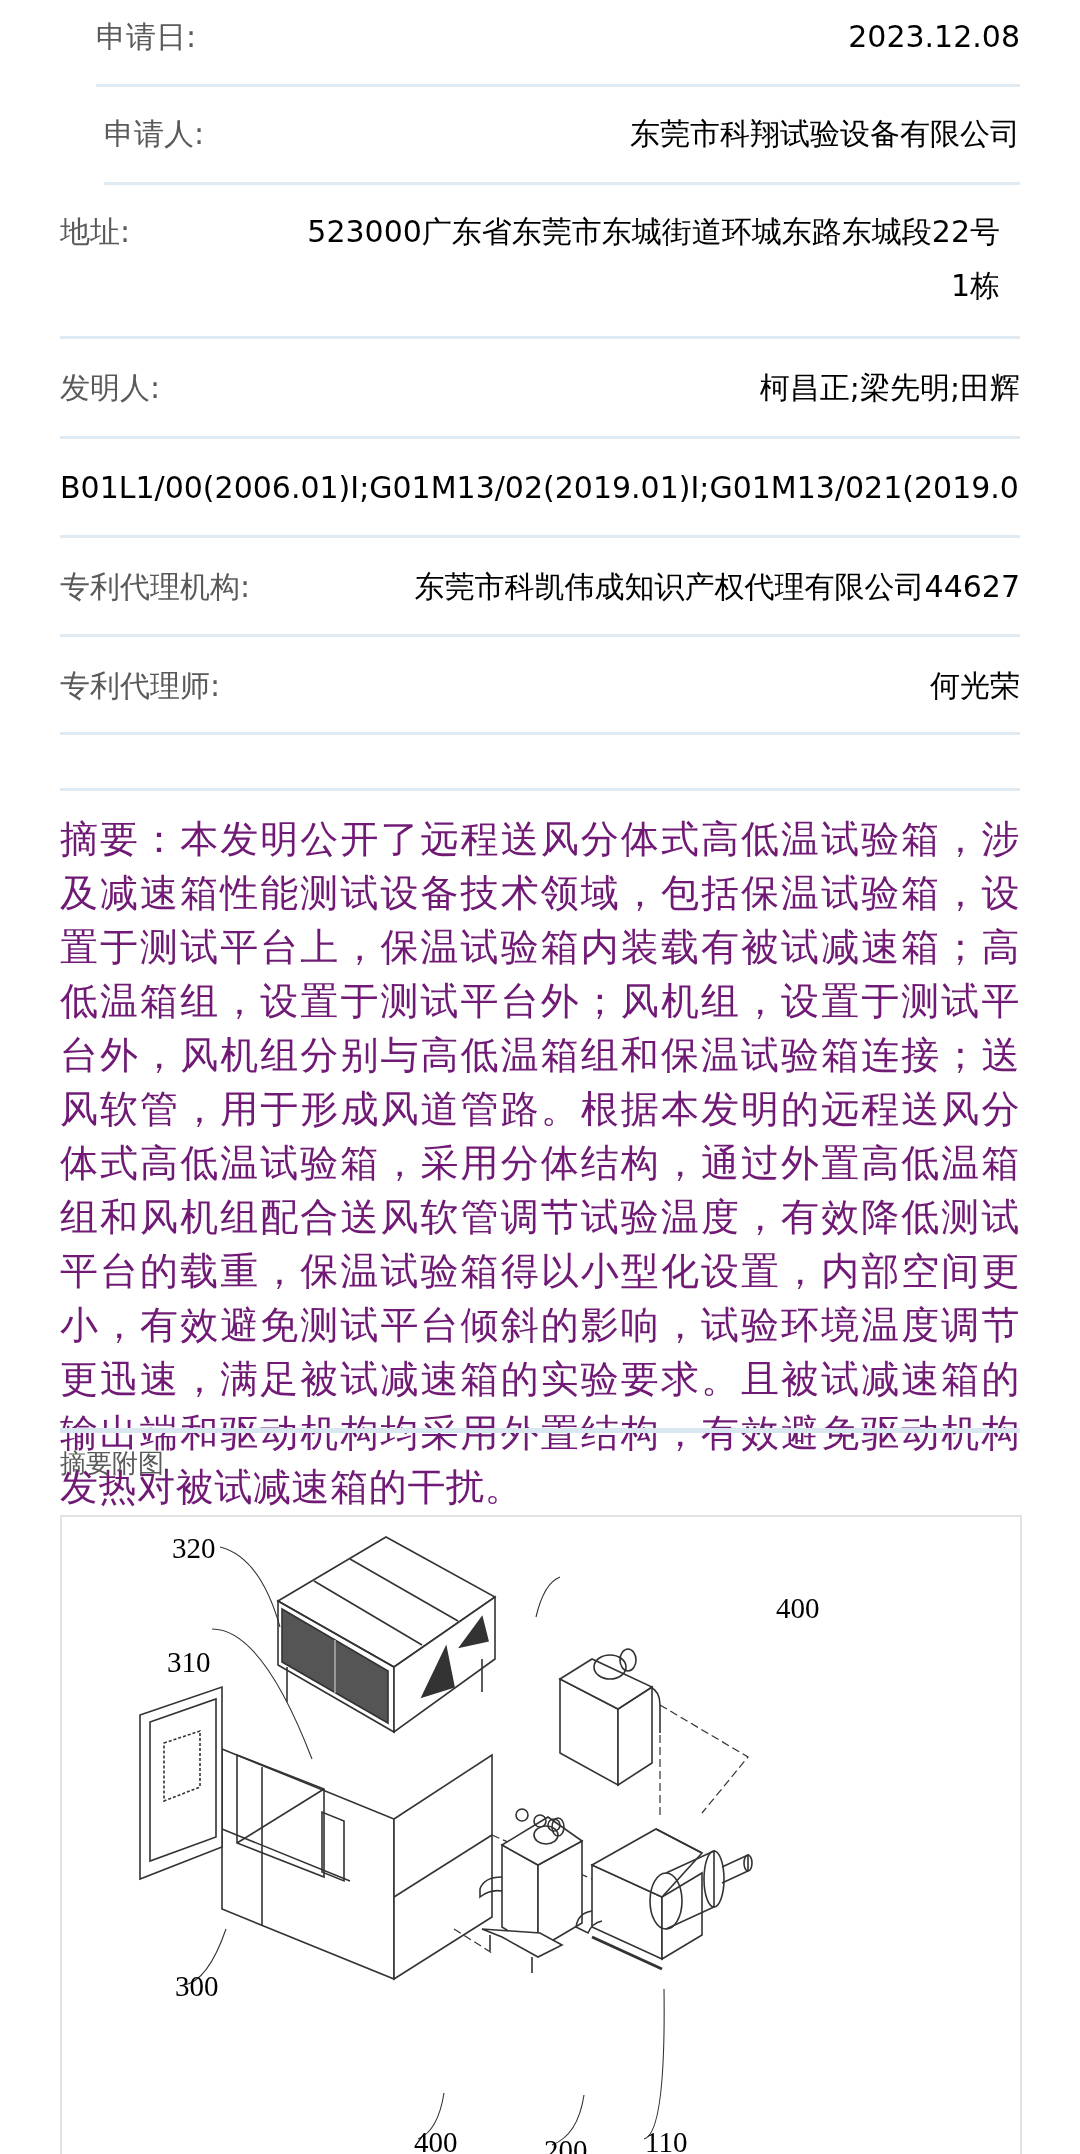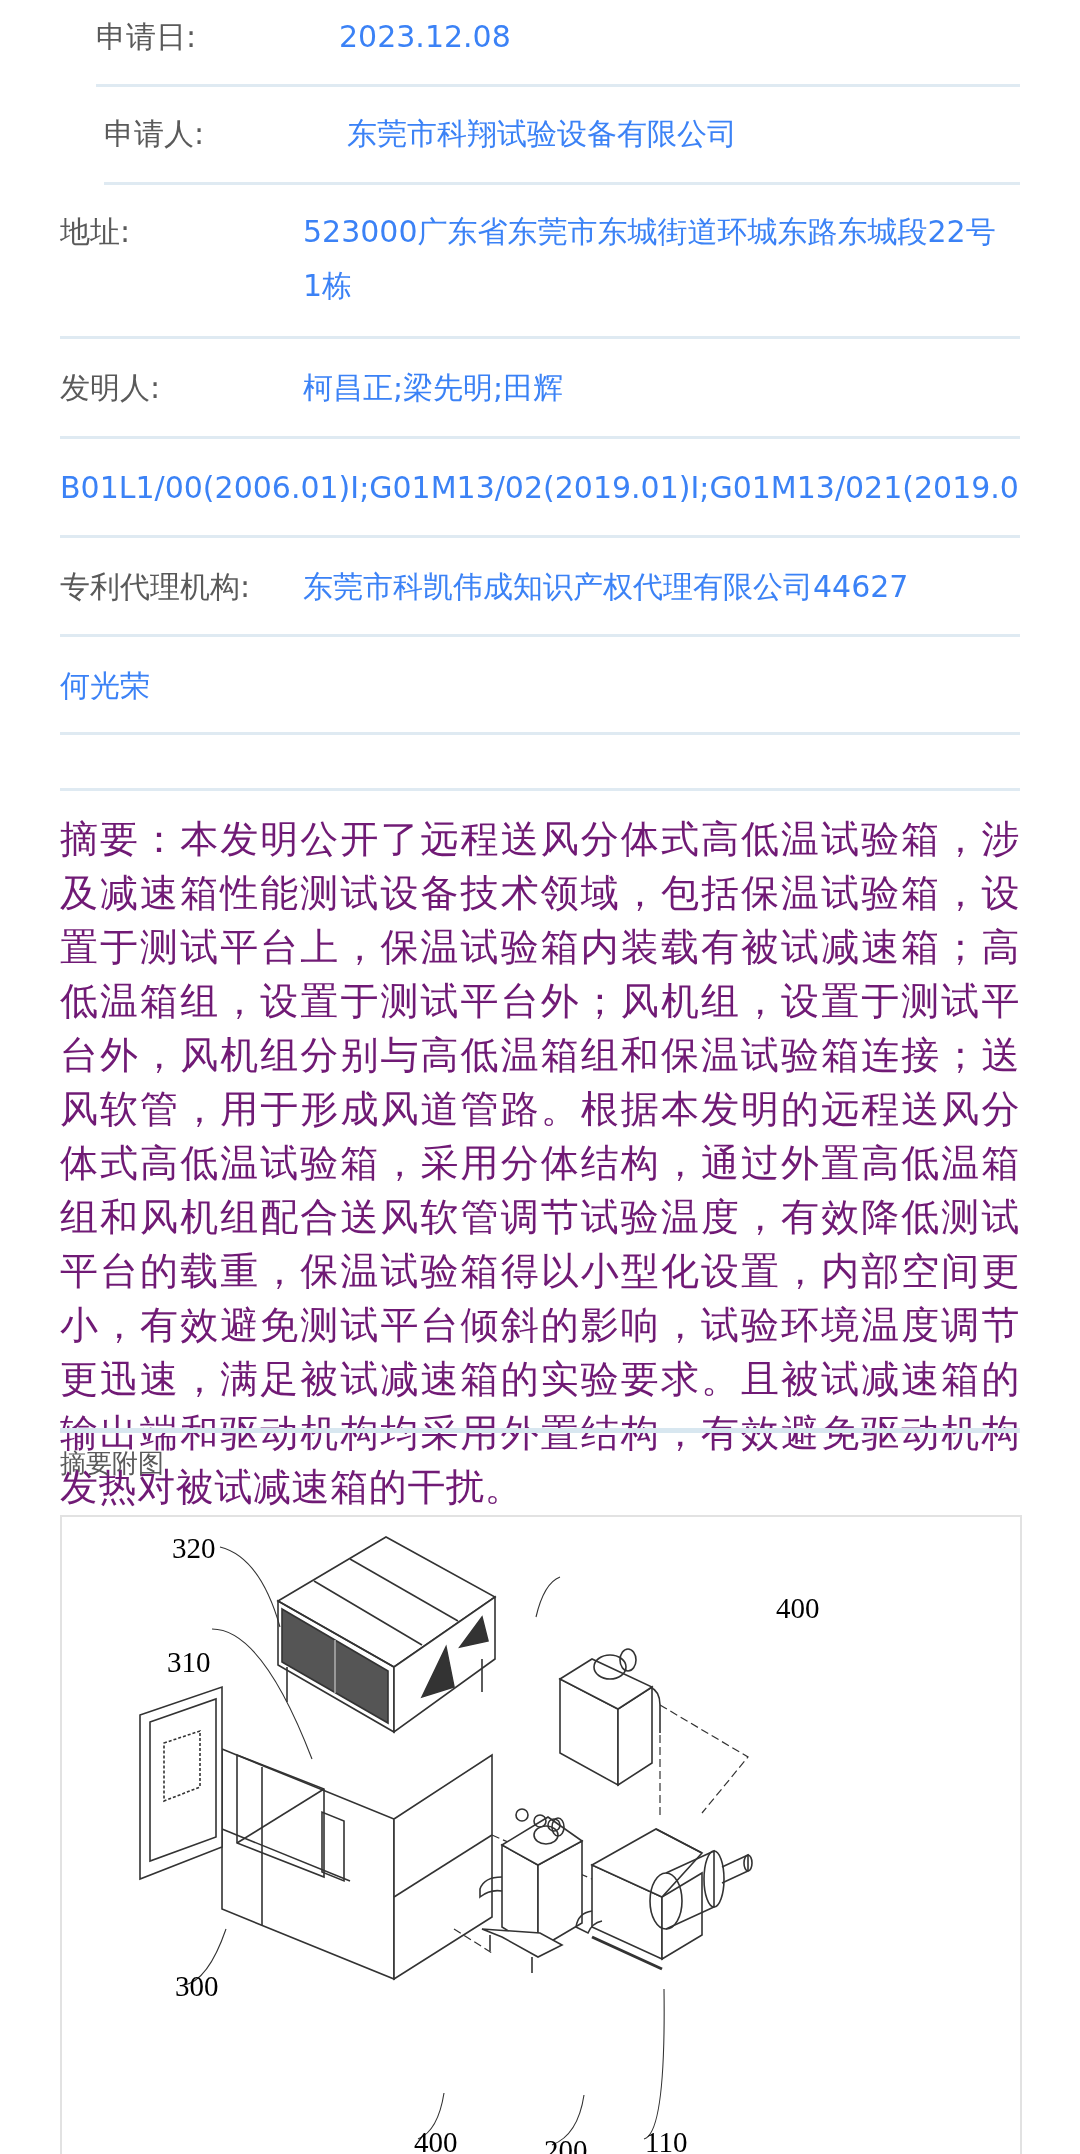--- a/index.html
+++ b/index.html
@@ -15,21 +15,21 @@
   .info-row {
     position: relative;
     display: flex;
     align-items: flex-start;
     border-bottom: 3px solid #dfeaf2;
     box-sizing: border-box;
     font-size: 30px;
     line-height: 54px;
   }
   .info-label { width: 243px; flex: 0 0 243px; white-space: nowrap; color: #5a5a5a; }
-  .info-value { flex: 1 1 auto; color: #3b82f6; overflow: hidden; }
+  .info-value { flex: 1 1 auto; color: #000000; overflow: hidden; text-align: right; }
   .info-value.nowrap { white-space: nowrap; }
   .r1 { height: 87px; padding-top: 10px; margin-left: 36px; }
   .r2 { height: 98px; padding-top: 20px; margin-left: 44px; }
   .r3 { height: 154px; padding-top: 20px; }
   .r4 { height: 100px; padding-top: 22px; }
   .r5 { height: 99px; padding-top: 22px; }
   .r6 { height: 99px; padding-top: 22px; }
   .r7 { height: 98px; padding-top: 22px; }
   .r-empty { height: 56px; }
   .abstract {
@@ -84,20 +84,21 @@
   <div class="info-row r5">
     <span class="info-value nowrap">B01L1/00(2006.01)I;G01M13/02(2019.01)I;G01M13/021(2019.01)I</span>
   </div>
 
   <div class="info-row r6">
     <span class="info-label">专利代理机构:</span>
     <span class="info-value nowrap">东莞市科凯伟成知识产权代理有限公司44627</span>
   </div>
 
   <div class="info-row r7">
+    <span class="info-label">专利代理师:</span>
     <span class="info-value">何光荣</span>
   </div>
 
   <div class="info-row r-empty"></div>
 
   <div class="abstract">摘要：本发明公开了远程送风分体式高低温试验箱，涉及减速箱性能测试设备技术领域，包括保温试验箱，设置于测试平台上，保温试验箱内装载有被试减速箱；高低温箱组，设置于测试平台外；风机组，设置于测试平台外，风机组分别与高低温箱组和保温试验箱连接；送风软管，用于形成风道管路。根据本发明的远程送风分体式高低温试验箱，采用分体结构，通过外置高低温箱组和风机组配合送风软管调节试验温度，有效降低测试平台的载重，保温试验箱得以小型化设置，内部空间更小，有效避免测试平台倾斜的影响，试验环境温度调节更迅速，满足被试减速箱的实验要求。且被试减速箱的输出端和驱动机构均采用外置结构，有效避免驱动机构发热对被试减速箱的干扰。</div>
 
   <div class="section-divider"></div>
 
   <div class="figure-heading">摘要附图</div>

